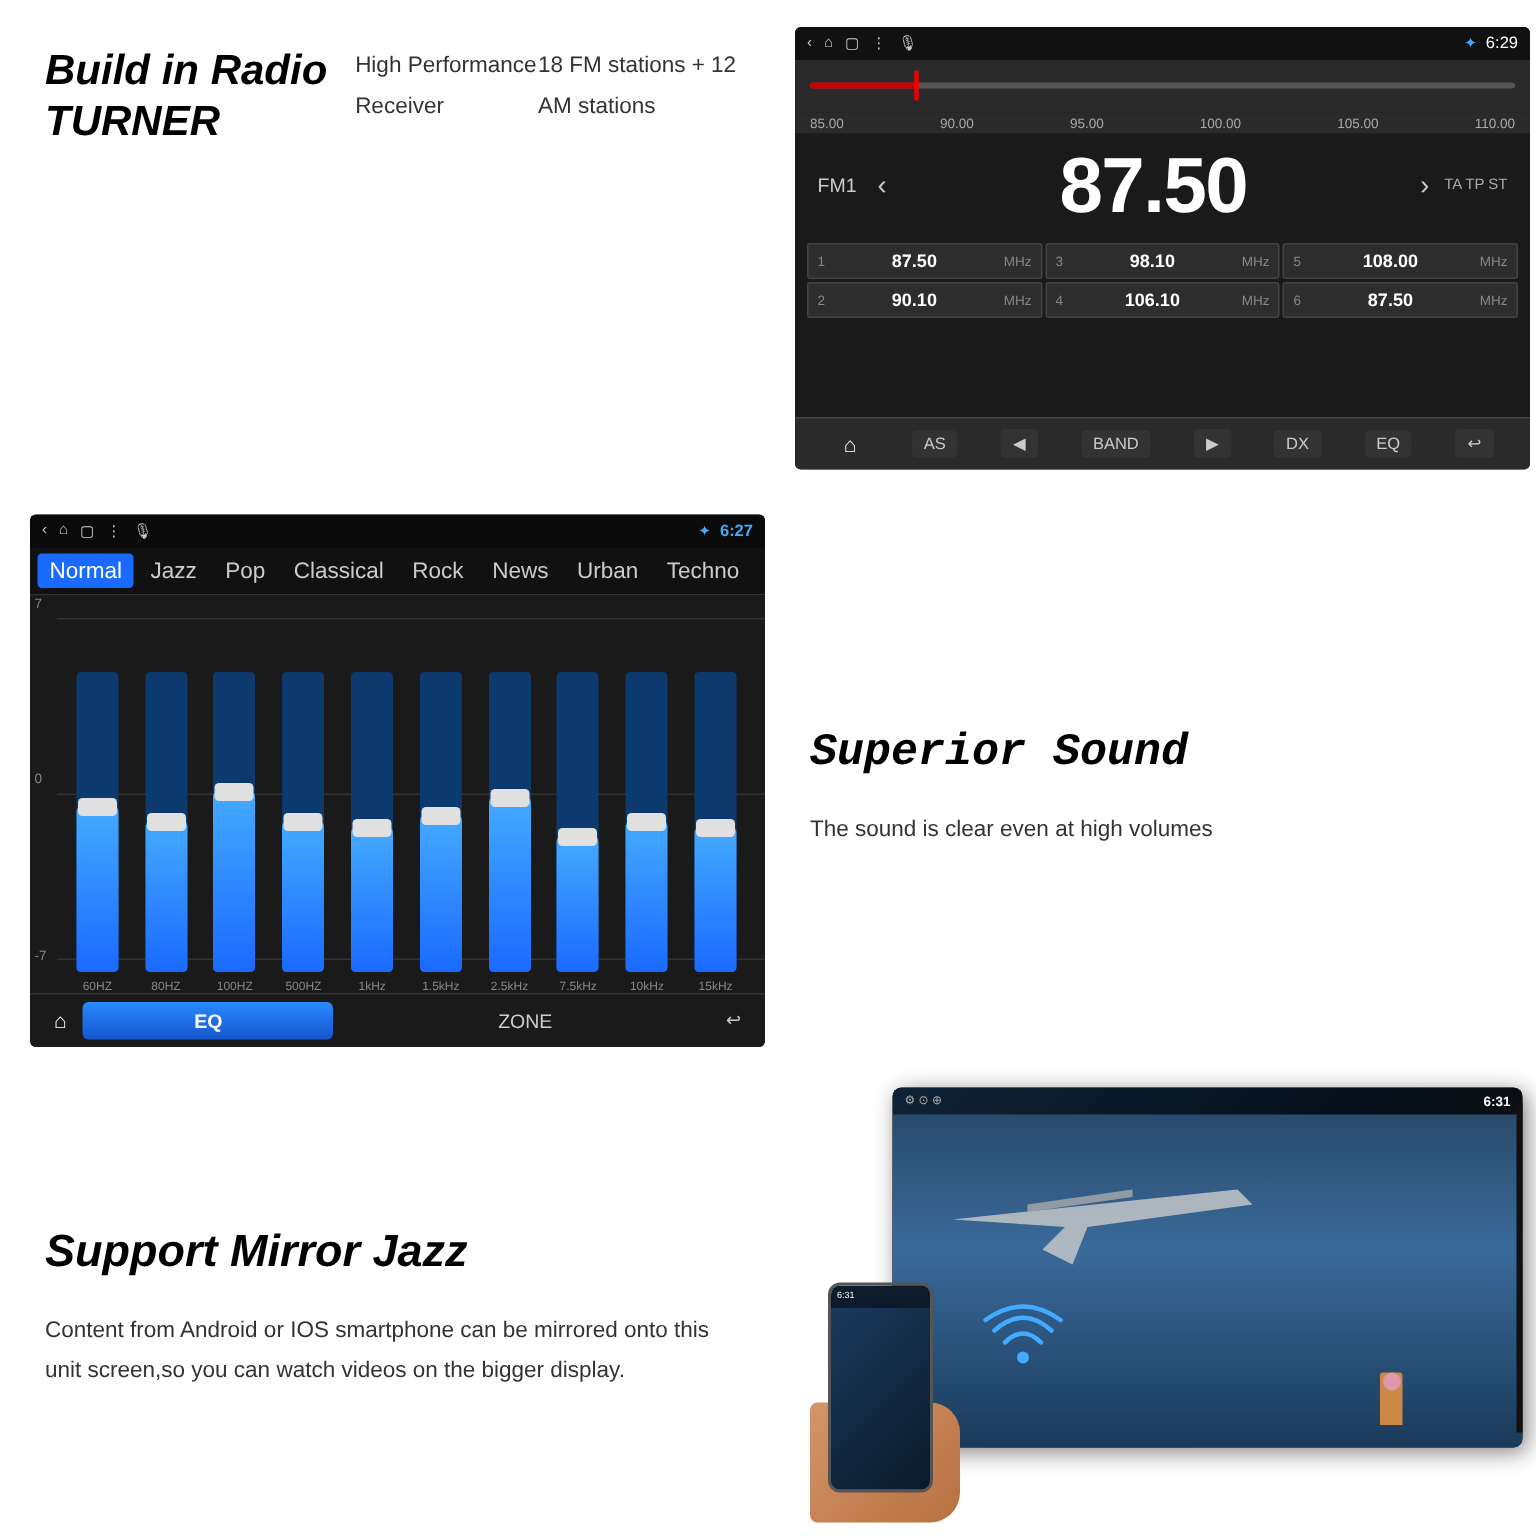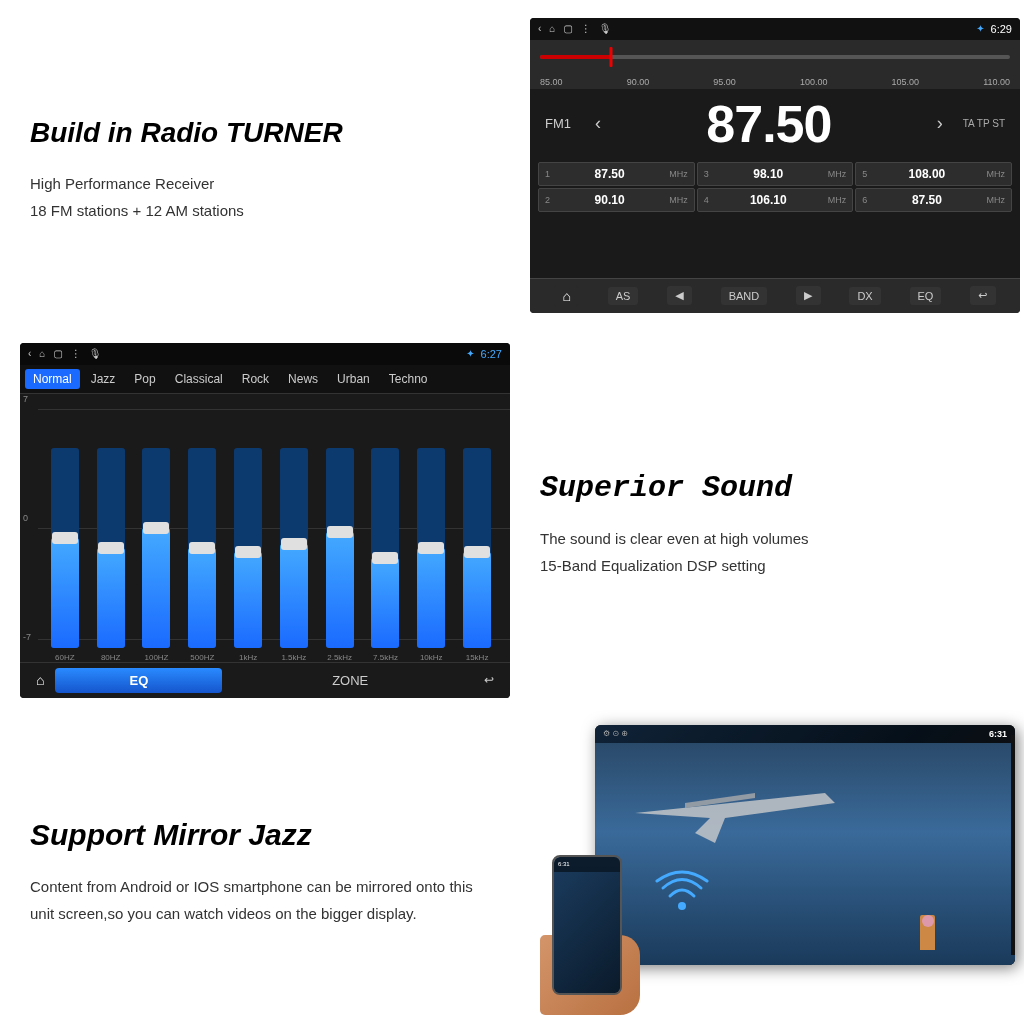--- a/index.html
+++ b/index.html
@@ -16,22 +16,21 @@
       height: 1024px;
       display: grid;
       grid-template-columns: 1fr 1fr;
       grid-template-rows: 330px 380px 314px;
     }
 
     
     .section-radio-text {
       padding: 30px 20px 20px 30px;
       display: flex;
-      flex-direction: column;
-      justify-content: center;
+      flex-direction: row;
     }
     .section-radio-text h2 {
       font-size: 28px;
       font-weight: 900;
       font-style: italic;
       margin-bottom: 20px;
       line-height: 1.2;
     }
     .section-radio-text p {
       font-size: 15px;
@@ -112,21 +111,21 @@
       justify-content: space-between;
       padding: 2px 10px;
       font-size: 9px;
       color: #aaa;
       background: #2a2a2a;
     }
     .radio-main-display {
       display: flex;
       align-items: center;
       padding: 5px 15px;
-      gap: 20px;
+      gap: 10px;
       background: #1a1a1a;
     }
     .radio-band {
       color: #ccc;
       font-size: 13px;
       min-width: 30px;
     }
     .radio-freq-nav {
       color: #ccc;
       font-size: 18px;
@@ -224,34 +223,34 @@
     .eq-status-bar .icons {
       display: flex;
       gap: 8px;
       align-items: center;
       font-size: 10px;
       color: #ccc;
     }
     .eq-status-bar .time {
       color: #4af;
       font-size: 11px;
-      font-weight: normal;
+      font-weight: bold;
       text-align: center;
     }
     .eq-mode-bar {
       display: flex;
       background: #111;
       border-bottom: 1px solid #333;
       padding: 4px 5px;
       gap: 3px;
       overflow: hidden;
     }
     .eq-mode-btn {
       padding: 3px 8px;
-      font-size: 12px;
+      font-size: 15px;
       color: #ccc;
       border-radius: 3px;
       cursor: pointer;
       white-space: nowrap;
     }
     .eq-mode-btn.active {
       background: #1a6aff;
       color: #fff;
     }
     .eq-bands-area {
@@ -688,21 +687,20 @@
         <div class="eq-main-btn">EQ</div>
         <div class="eq-zone-btn">ZONE</div>
         <span class="eq-back-btn">↩</span>
       </div>
     </div>
   </div>
 
   <div class="section-sound-text">
     <h2>Superior Sound</h2>
     <p>The sound is clear even at high volumes</p>
-    <p>15-Band Equalization DSP setting</p>
   </div>
 
   <div class="section-mirror-text">
     <h2>Support Mirror Jazz</h2>
     <p>Content from Android or IOS smartphone can be mirrored onto this unit screen,so you can watch videos on the  bigger display.</p>
   </div>
 
   <div class="section-mirror-image">
     <div class="mirror-device">
 

